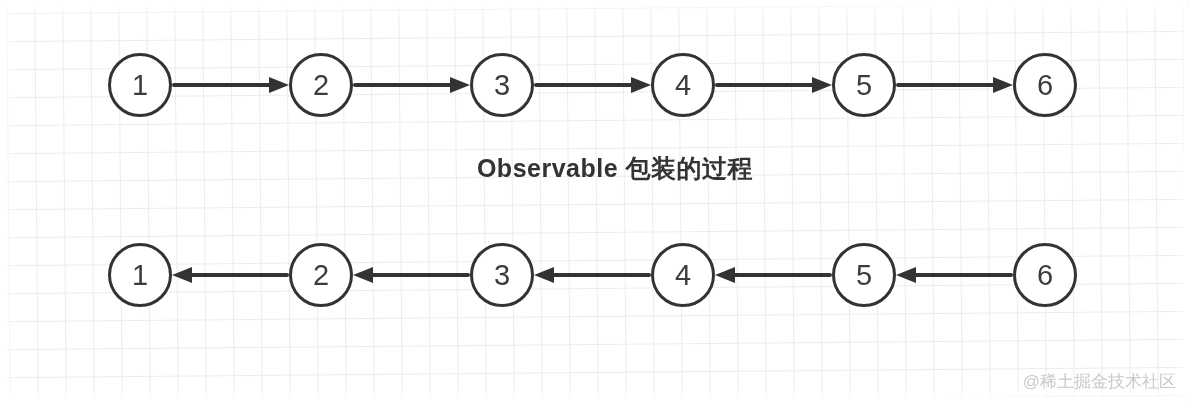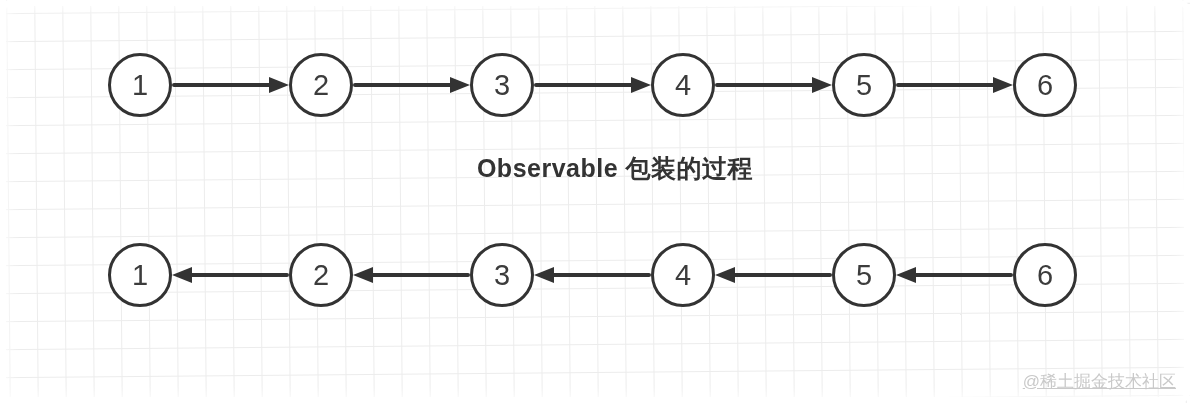--- a/index.html
+++ b/index.html
@@ -87,21 +87,20 @@
     font-size: 25px;
     letter-spacing: 0.5px;
     color: var(--caption-text, #333333);
   }
   .watermark {
     position: absolute;
     right: 14px;
     bottom: 10px;
     font-size: 17px;
     color: var(--watermark-text, #c9c9c9);
-    text-decoration: underline;
   }
 </style>
 </head>
 <body>
 
 <div class="canvas">
   <div class="grid-layer"></div>
   <div class="edge-fade"></div>
 
   <div class="node" style="left:108px; top:53px;">

